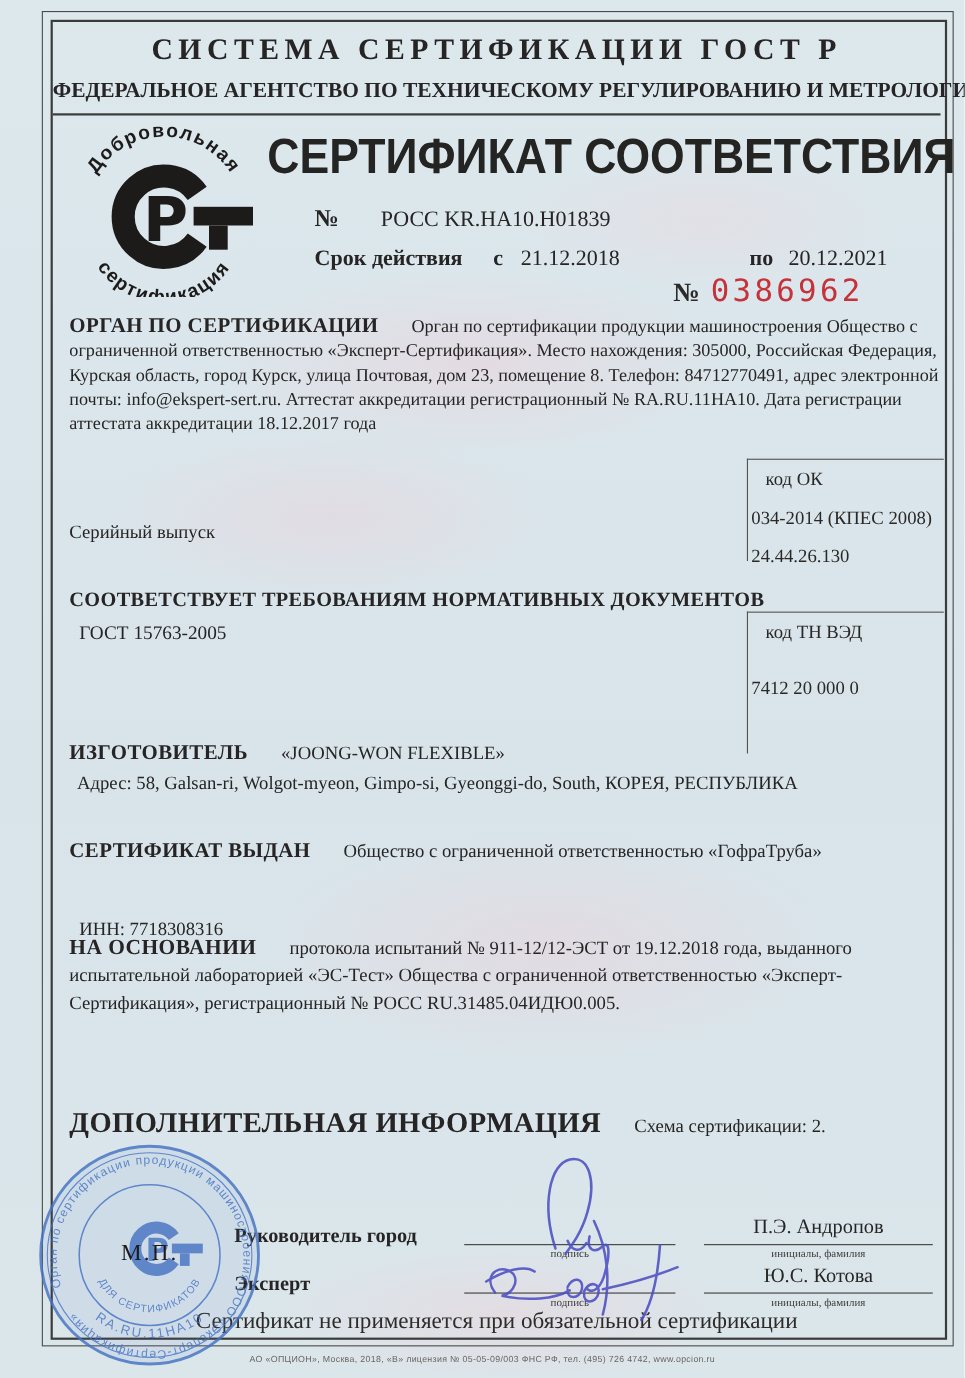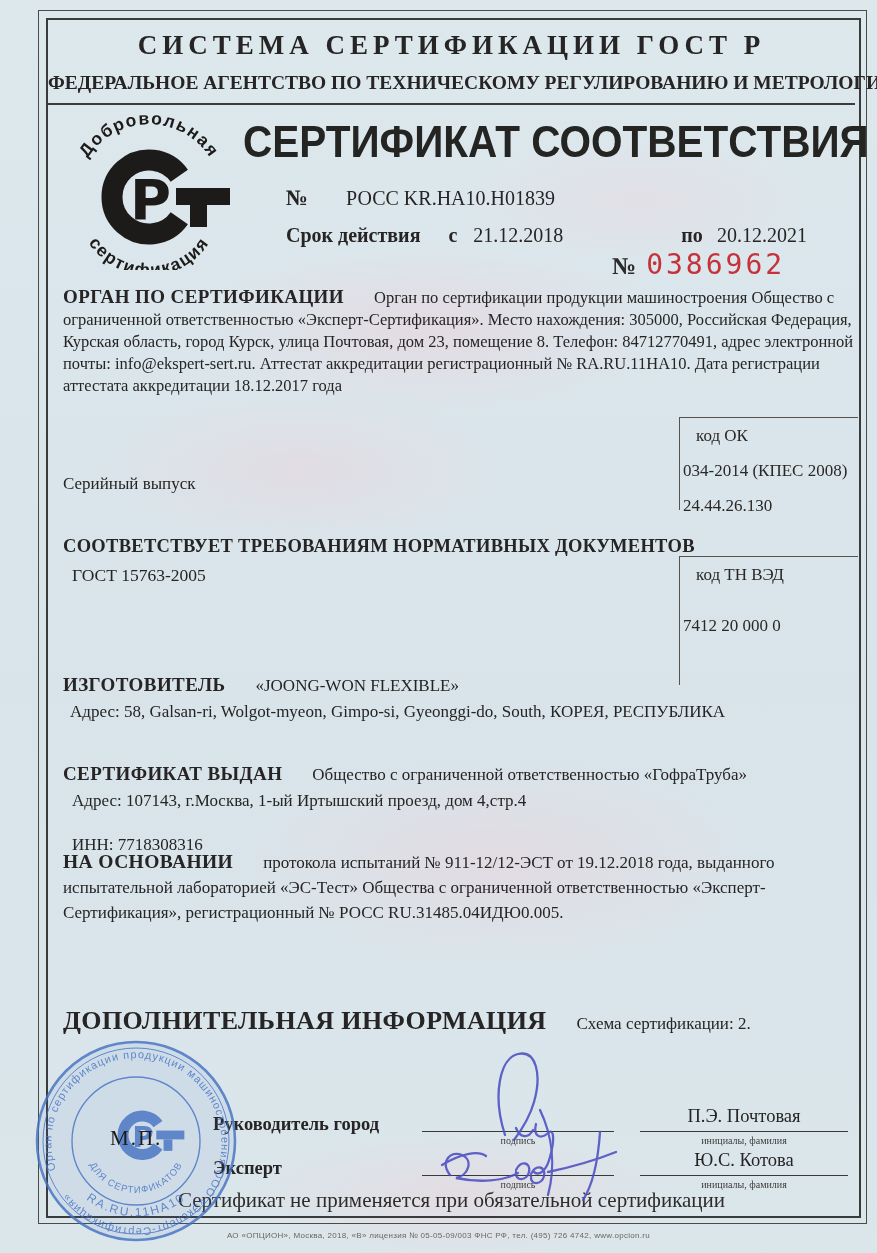--- a/index.html
+++ b/index.html
@@ -153,21 +153,20 @@
   </div>
 
   <div class="abs para manufacturer">
     <span class="sec-label">ИЗГОТОВИТЕЛЬ</span><span class="manu-name">«JOONG-WON FLEXIBLE»</span>
   </div>
   <div class="abs manu-addr">Адрес: 58, Galsan-ri, Wolgot-myeon, Gimpo-si, Gyeonggi-do, South, КОРЕЯ, РЕСПУБЛИКА</div>
 
   <div class="abs para issued">
     <span class="sec-label">СЕРТИФИКАТ ВЫДАН</span><span style="font-size:17px">Общество с ограниченной ответственностью  «ГофраТруба»</span>
   </div>
-  <div class="abs issued-extra iss-addr">Адрес: 107143, г.Москва, 1-ый Иртышский проезд, дом 4,стр.4</div>
   <div class="abs issued-extra iss-inn">ИНН: 7718308316</div>
 
   <div class="abs para basis">
     <span class="sec-label">НА ОСНОВАНИИ</span><span>протокола испытаний № 911-12/12-ЭСТ от 19.12.2018 года, выданного испытательной лабораторией «ЭС-Тест» Общества с ограниченной ответственностью «Эксперт-Сертификация», регистрационный № РОСС RU.31485.04ИДЮ0.005.</span>
   </div>
 
   <div class="abs para additional">
     <span class="sec-label">ДОПОЛНИТЕЛЬНАЯ ИНФОРМАЦИЯ</span><span>Схема сертификации: 2.</span>
   </div>
 
@@ -208,21 +207,21 @@
       <path d="M 30 135 C 20 122 30 110 42 115 C 54 120 48 136 36 138 C 60 143 84 141 98 133"></path>
       <path d="M 96 130 c 5 -10 15 -8 13 2 c -2 9 -14 10 -13 0 m 15 2 c 5 -10 15 -8 13 2 c -2 9 -14 10 -13 0"></path>
       <path d="M 128 132 C 152 127 176 120 196 112"></path>
       <path d="M 180 92 C 178 122 172 146 163 160"></path>
     </g>
   </svg>
 
   <div class="abs sig-role role1">Руководитель город</div>
   <div class="abs sig-line line-s1"></div>
   <div class="abs sig-cap cap-s1">подпись</div>
-  <div class="abs sig-name name1">П.Э. Почтовая</div>
+  <div class="abs sig-name name1">П.Э. Андропов</div>
   <div class="abs sig-line line-n1"></div>
   <div class="abs sig-cap cap-n1">инициалы, фамилия</div>
 
   <div class="abs sig-role role2">Эксперт</div>
   <div class="abs sig-line line-s2"></div>
   <div class="abs sig-cap cap-s2">подпись</div>
   <div class="abs sig-name name2">Ю.С. Котова</div>
   <div class="abs sig-line line-n2"></div>
   <div class="abs sig-cap cap-n2">инициалы, фамилия</div>
 

